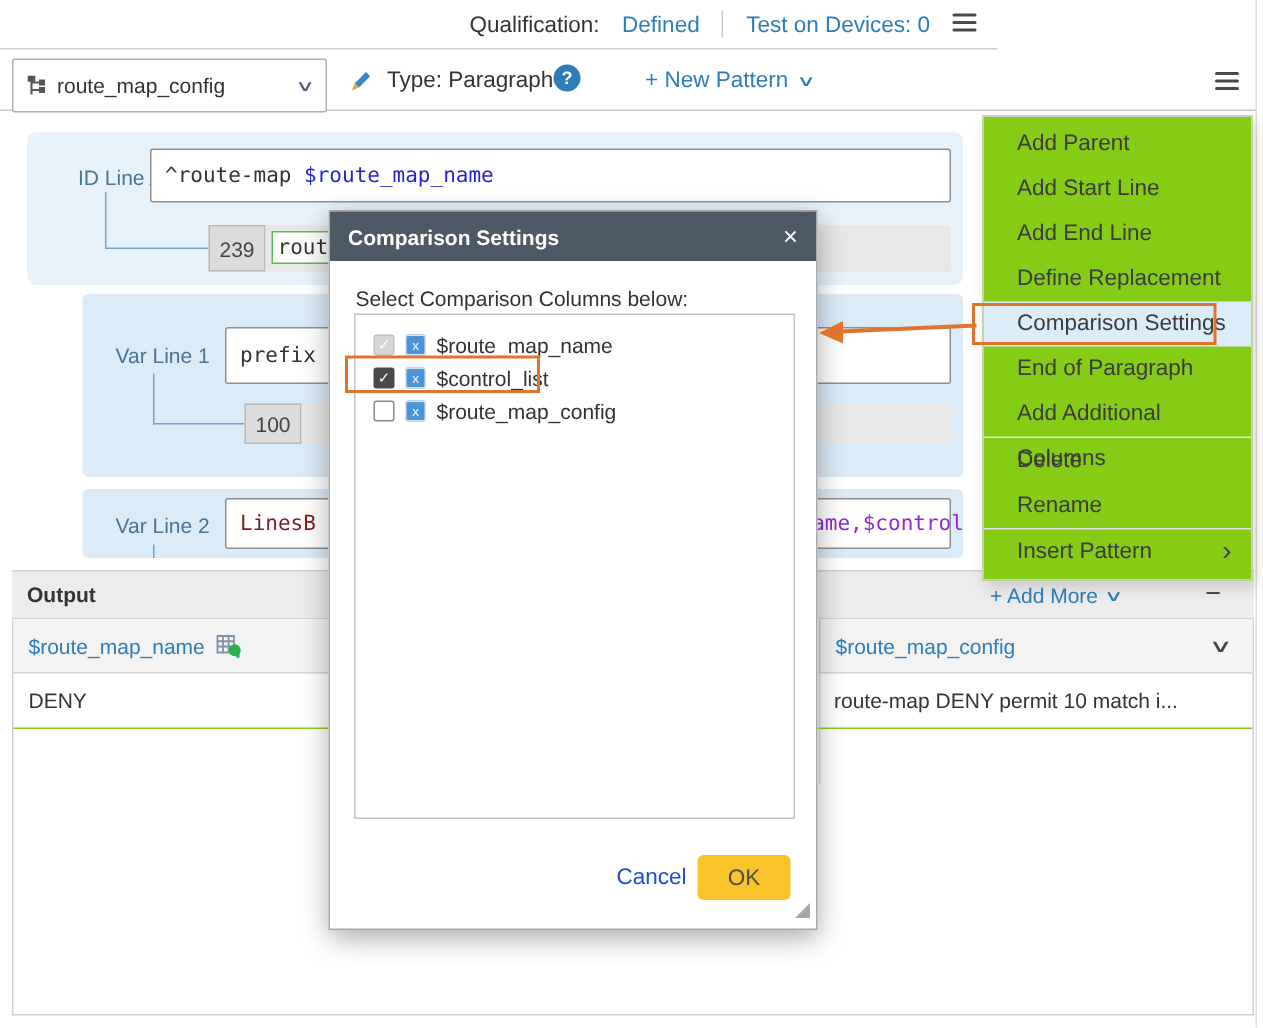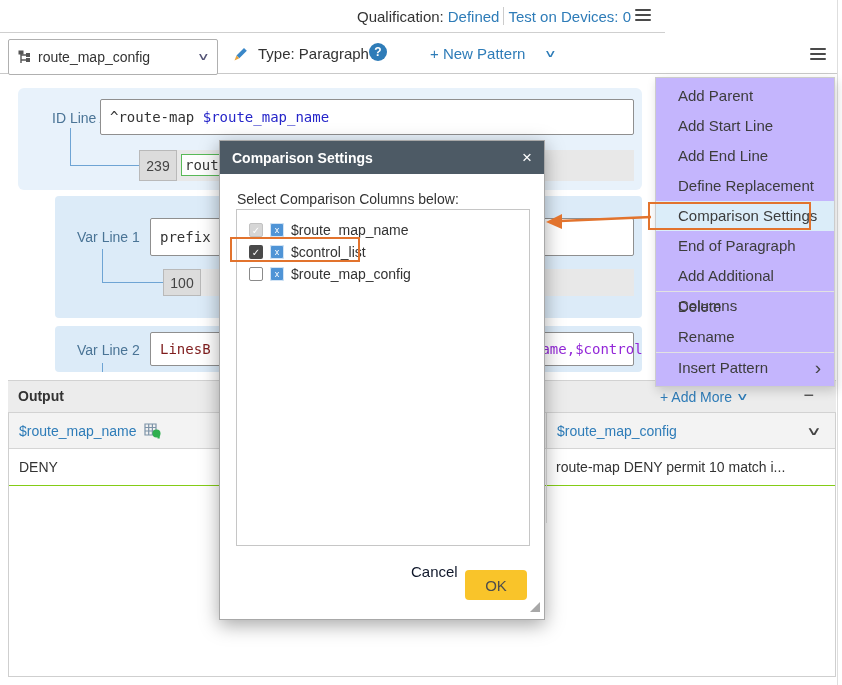--- a/index.html
+++ b/index.html
@@ -6,33 +6,33 @@
   body{margin:0;background:#fff}
   #page{position:relative;width:842px;height:685px;background:#fff;overflow:hidden;
         font-family:"Liberation Sans",sans-serif;color:#333;font-size:14px}
   .blue{color:#2e7cb8}
   .chev{display:inline-block;transform:scaleX(1.5) scaleY(.85);font-size:12px;color:#557}
   .hamburger{display:flex;flex-direction:column;gap:3px;width:16px;cursor:pointer}
   .hamburger div{height:2px;background:#4a4a4a;border-radius:1px}
 
   
   #hdr{position:absolute;left:0;top:0;width:665px;height:33px;border-bottom:1px solid #cfcfcf;
-       display:flex;align-items:center;justify-content:flex-end;gap:4px;padding-right:14px;font-size:15px}
+       display:flex;align-items:center;justify-content:flex-end;gap:15px;padding-right:14px;font-size:15px}
   .vdiv{width:1px;height:18px;background:#ccc}
 
   
   #tbar{position:absolute;left:0;top:34px;width:838px;height:40px;border-bottom:1px solid #c9c9c9}
   #tb-select{position:absolute;left:8px;top:5px;width:210px;height:29px;border:1px solid #b0b0b0;
              border-radius:2px;background:#fff;display:flex;align-items:center;gap:7px;padding:17px 9px}
   #tb-select .chev{margin-left:auto}
   #tb-pencil{position:absolute;left:231px;top:11px}
   #tb-type{position:absolute;left:258px;top:11px;font-size:15px}
   #tb-help{position:absolute;left:369px;top:9px;width:18px;height:18px;border-radius:50%;background:#2e7cb8;
            color:#fff;font-size:12px;font-weight:bold;text-align:center;line-height:18px}
-  #tb-newpat{position:absolute;left:430px;top:11px;font-size:15px;color:#2e7cb8;display:flex;gap:21px;align-items:center}
+  #tb-newpat{position:absolute;left:430px;top:11px;font-size:15px;color:#2e7cb8;display:flex;gap:8px;align-items:center}
   #tb-newpat .chev{color:#2e7cb8}
   #tb-menu{position:absolute;right:12px;top:14px}
   #hdr-menu{margin-top:-2px}
 
   
   .blk{position:absolute;border-radius:6px}
   #blk-id{left:18px;top:88px;width:624px;height:102px;background:#e8f2fb}
   #blk-v1{left:55px;top:196px;width:587px;height:122px;background:#dcebf8;border-radius:4px}
   #blk-v2{left:55px;top:326px;width:587px;height:46px;background:#dcebf8;border-radius:4px}
   .fld-label{position:absolute;color:#4a7496;font-size:14px}
@@ -63,21 +63,21 @@
       display:flex;align-items:center;padding-left:10px;gap:7px;color:#2e7cb8;font-size:14px}
   #th-left{left:0;width:537px}
   #th-right{left:537px;width:289px;border-left:1px solid #cfcfcf}
   #th-right .chev{margin-left:auto;margin-right:16px;color:#444;transform:scaleX(1.7) scaleY(.9);font-size:13px}
   .tr{position:absolute;left:0;width:826px;height:37px;border-bottom:1px solid #84cc16}
   .td-l{position:absolute;left:10px;top:10px;color:#333}
   .td-r{position:absolute;left:547px;top:10px;color:#333}
   #col-div{position:absolute;left:537px;top:36px;width:1px;height:74px;background:#e0e0e0}
 
   
-  #ctxmenu{position:absolute;left:655px;top:77px;width:180px;background:#c4b5fd;border:1px solid #ccc;
+  #ctxmenu{position:absolute;left:655px;top:77px;width:180px;background:#84cc16;border:1px solid #ccc;
            box-shadow:2px 4px 10px rgba(0,0,0,.16);z-index:40;padding:3px 0}
   .mi{height:30px;line-height:30px;padding-left:22px;font-size:15px;color:#3c3c3c;cursor:pointer}
   .mi.hl{background:#dbedf9}
   .mi.submenu{display:flex;justify-content:space-between;padding-right:13px}
   .mi .sub-arrow{font-size:19px;color:#444;line-height:29px}
   .mdiv{height:1px;background:#e2e2e2}
   #menu-box{position:absolute;left:648px;top:202px;width:163px;height:28px;border:2px solid #e2732d;z-index:45}
 
   
   #modal{position:absolute;left:219px;top:140px;width:326px;height:480px;background:#fff;
@@ -92,21 +92,21 @@
   .col-item{height:22px;display:flex;align-items:center;gap:7px;padding-left:12px;font-size:14px;color:#333}
   .cb{width:14px;height:14px;border-radius:2px;display:flex;align-items:center;justify-content:center;
       font-size:10px;color:#fff;flex:0 0 14px}
   .cb-disabled{background:#d6d6d6;border:1px solid #c2c2c2}
   .cb-checked{background:#4a4a4a}
   .cb-un{background:#fff;border:1px solid #8a8a8a;color:transparent}
   .varicon{width:14px;height:14px;background:#4f94d6;border-radius:2px;color:#fff;font-size:9px;
            display:flex;align-items:center;justify-content:center;flex:0 0 14px;
            box-shadow:inset 0 0 0 1px rgba(255,255,255,.75)}
   #ctrl-box{position:absolute;left:10px;top:96px;width:130px;height:25px;border:2px solid #e2732d}
-  #modal-cancel{position:absolute;left:191px;top:422px;color:#0f172a;font-size:15px;cursor:pointer}
+  #modal-cancel{position:absolute;left:191px;top:435px;color:#1d4ed8;font-size:15px;cursor:pointer}
   #modal-ok{position:absolute;left:245px;top:429px;width:62px;height:30px;background:#f9c42a;border-radius:4px;
             color:#4d4d4d;font-size:15px;display:flex;align-items:center;justify-content:center;cursor:pointer}
   #modal-resize{position:absolute;left:310px;top:461px;width:0;height:0;
                 border-left:10px solid transparent;border-bottom:10px solid #999;opacity:.85}
 
   #arrow-svg{position:absolute;left:0;top:0;z-index:50;pointer-events:none}
   #redge{position:absolute;left:837px;top:0;width:1px;height:685px;background:#dedede}
 </style>
 </head>
 <body>

